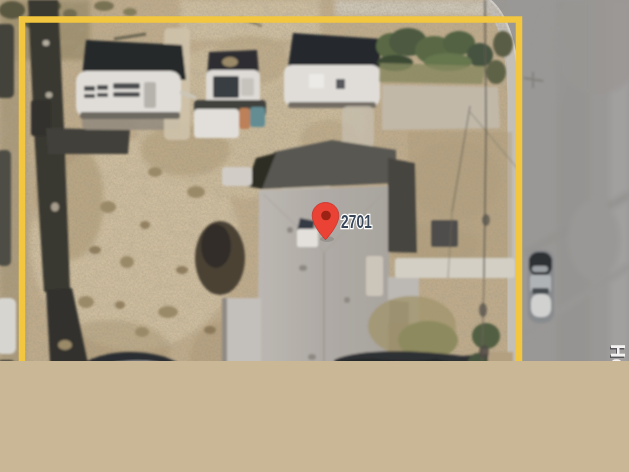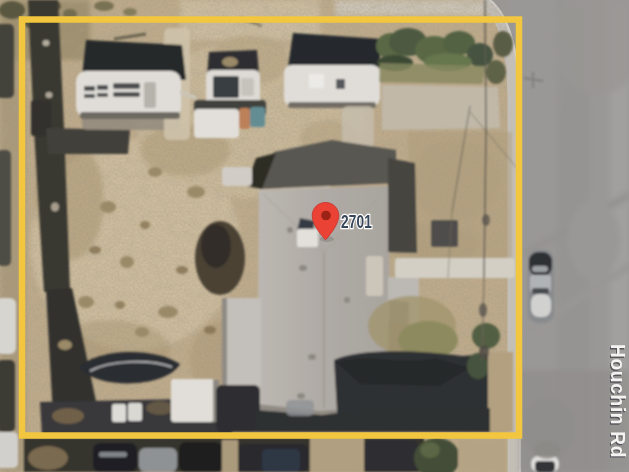--- a/index.html
+++ b/index.html
@@ -1,16 +1,16 @@
 <!DOCTYPE html>
 <html><head>
 <meta charset="utf-8">
 <style>
   html,body{margin:0;padding:0;background:#c9b795;}
-  #stage{position:relative;width:629px;height:472px;overflow:hidden;font-family:"Liberation Sans",sans-serif;}
+  #stage{position:relative;width:629px;height:361px;overflow:hidden;font-family:"Liberation Sans",sans-serif;}
   svg{display:block;}
 </style>
 </head>
 <body>
 <div id="stage">
 <svg width="629" height="472" viewBox="0 0 629 472" xmlns="http://www.w3.org/2000/svg">
 <defs>
   <filter id="b1" x="-50%" y="-50%" width="200%" height="200%">
           <feGaussianBlur stdDeviation="1.2"></feGaussianBlur>
         </filter>

